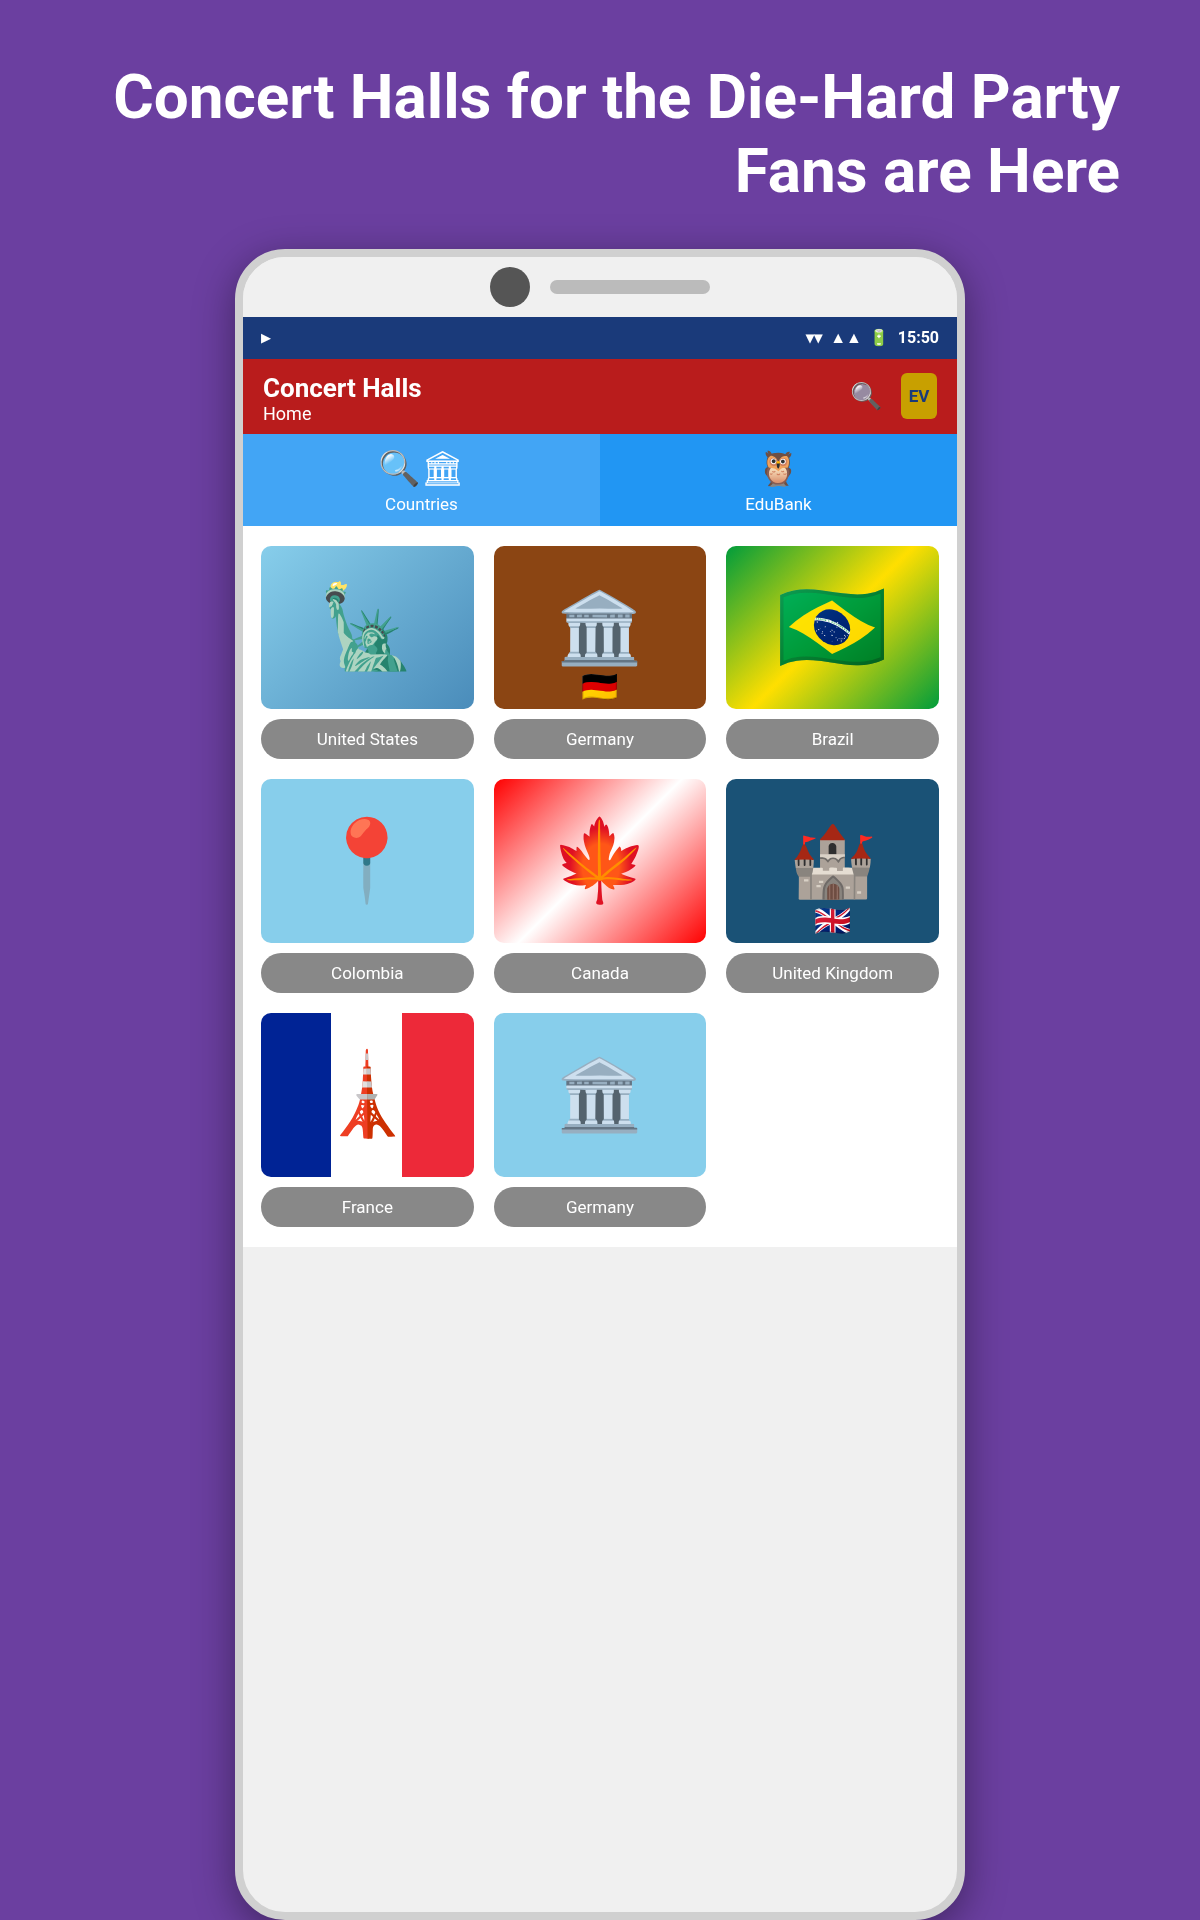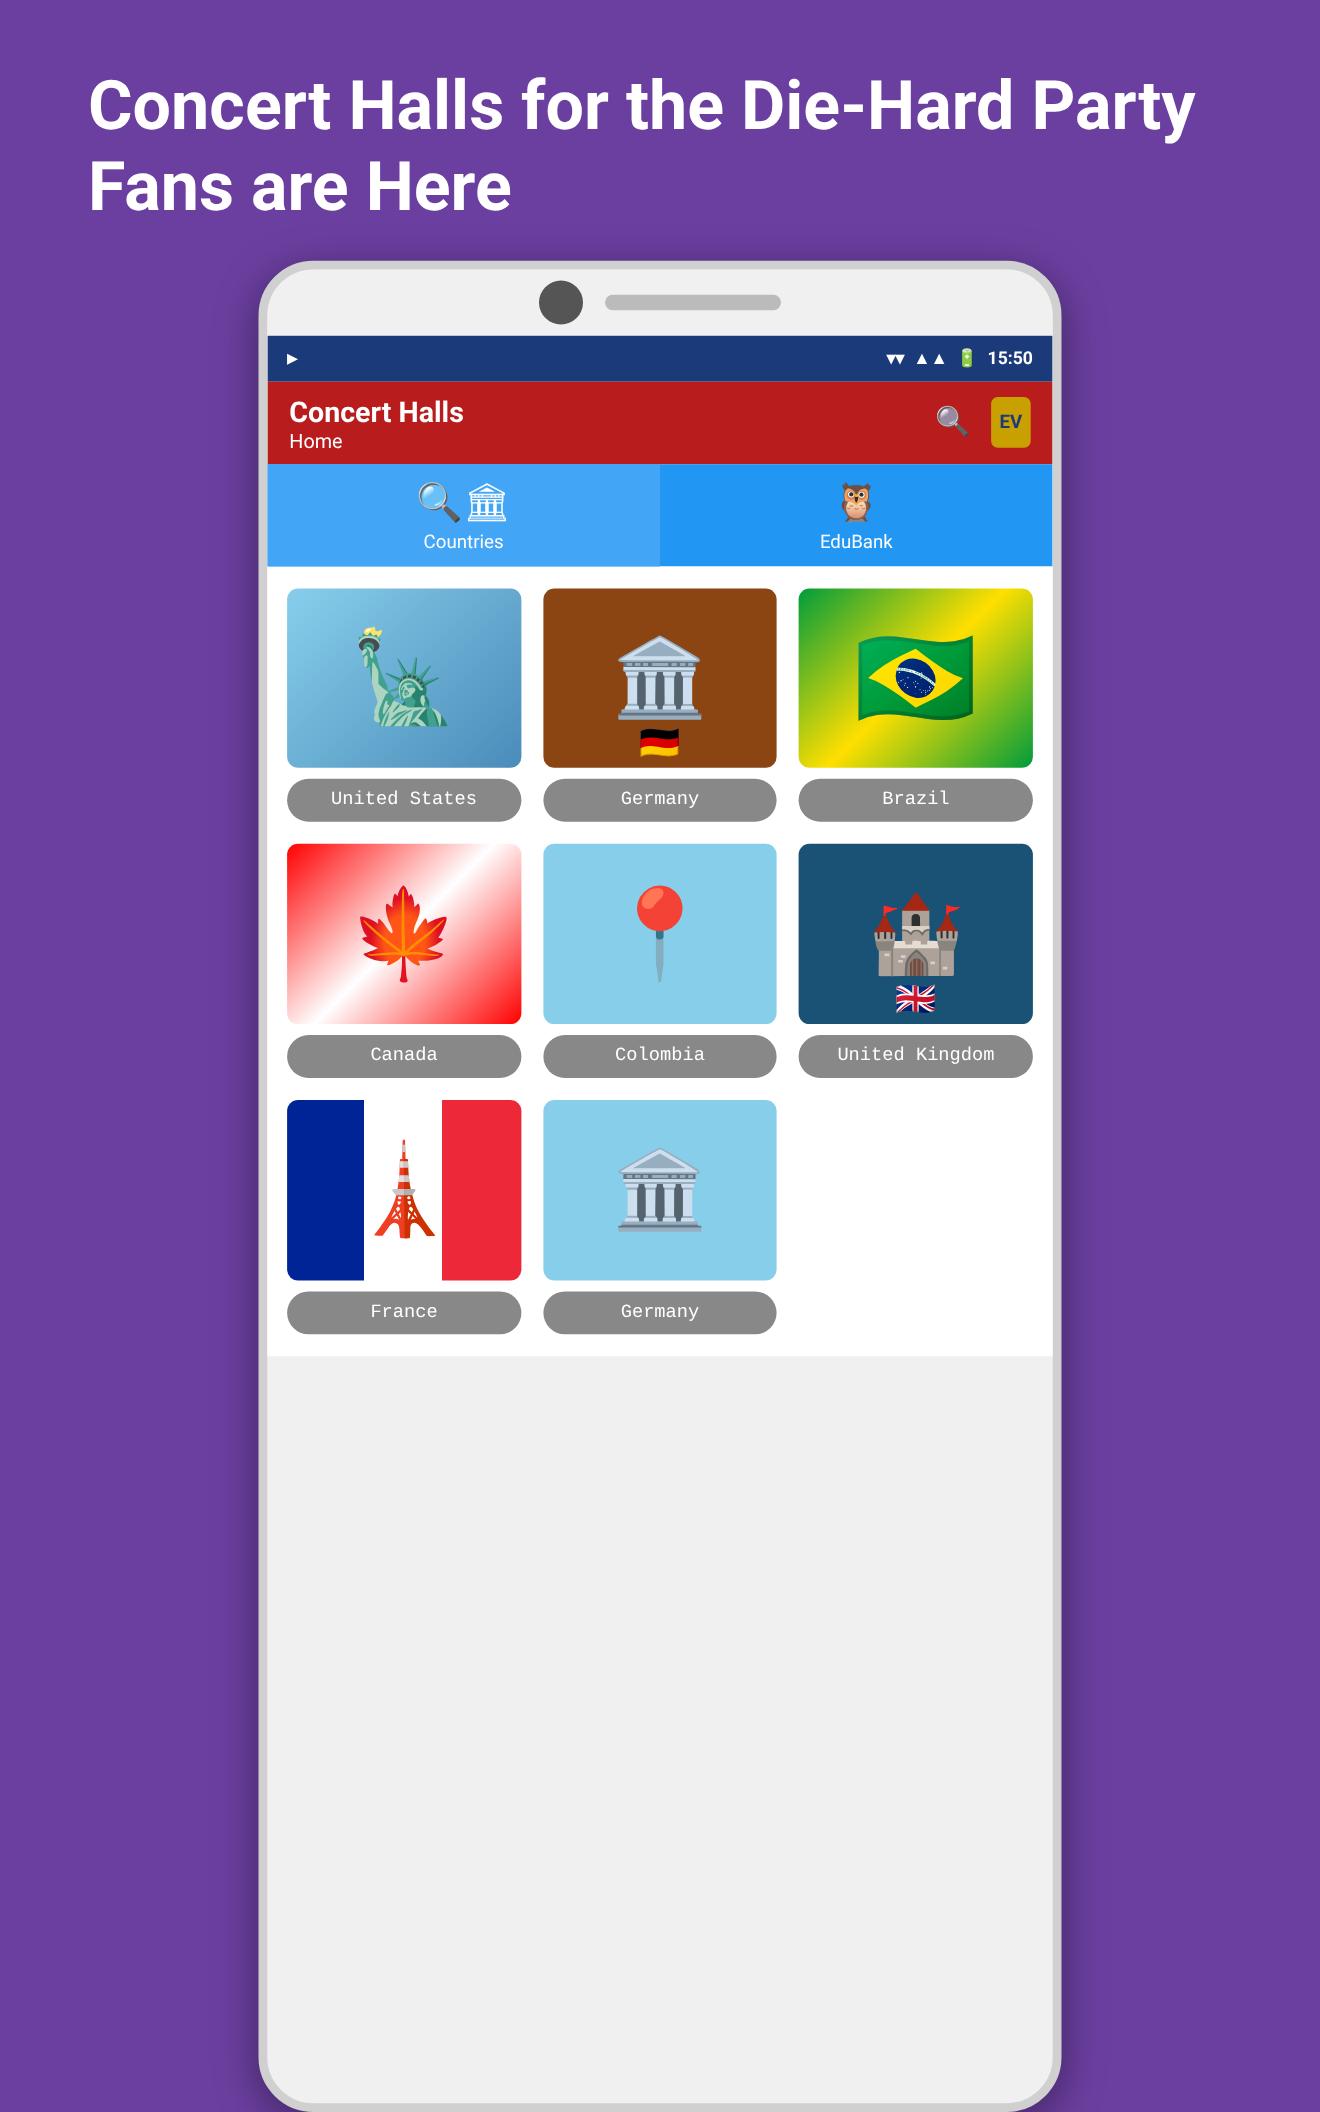--- a/index.html
+++ b/index.html
@@ -11,22 +11,22 @@
       overflow: hidden;
       display: flex;
       flex-direction: column;
       align-items: center;
     }
 
     .hero-text {
       color: white;
       font-size: 62px;
       font-weight: bold;
-      text-align: left;
-      padding: 60px 80px 28px;
+      text-align: right;
+      padding: 60px 80px 40px;
       line-height: 1.2;
       border-radius: 19px;
     }
 
     .phone-frame {
       width: 730px;
       background: #f0f0f0;
       border-radius: 50px;
       border: 8px solid #d0d0d0;
       box-shadow: 0 10px 40px rgba(0,0,0,0.4);
@@ -195,21 +195,20 @@
     }
 
     .country-label {
       background: #888;
       color: white;
       border-radius: 22px;
       padding: 10px 0;
       width: 100%;
       text-align: center;
       font-size: 17px;
-      font-family: Liberation Mono, monospace;
     }
 
     
     .img-usa {
       background: linear-gradient(135deg, #87ceeb 0%, #4a8cba 100%);
       position: relative;
       overflow: hidden;
     }
     .img-usa::before {
       content: '🗽';
@@ -365,27 +364,27 @@
         <div class="country-img img-germany"></div>
         <div class="country-label">Germany</div>
       </div>
 
       <div class="country-card">
         <div class="country-img img-brazil"></div>
         <div class="country-label">Brazil</div>
       </div>
 
       <div class="country-card">
+        <div class="country-img img-colombia"></div>
+        <div class="country-label">Colombia</div>
+      </div>
+
+      <div class="country-card">
         <div class="country-img img-canada"></div>
         <div class="country-label">Canada</div>
-      </div>
-
-      <div class="country-card">
-        <div class="country-img img-colombia"></div>
-        <div class="country-label">Colombia</div>
       </div>
 
       <div class="country-card">
         <div class="country-img img-uk"></div>
         <div class="country-label">United Kingdom</div>
       </div>
 
       <div class="country-card">
         <div class="country-img img-france"></div>
         <div class="country-label">France</div>

